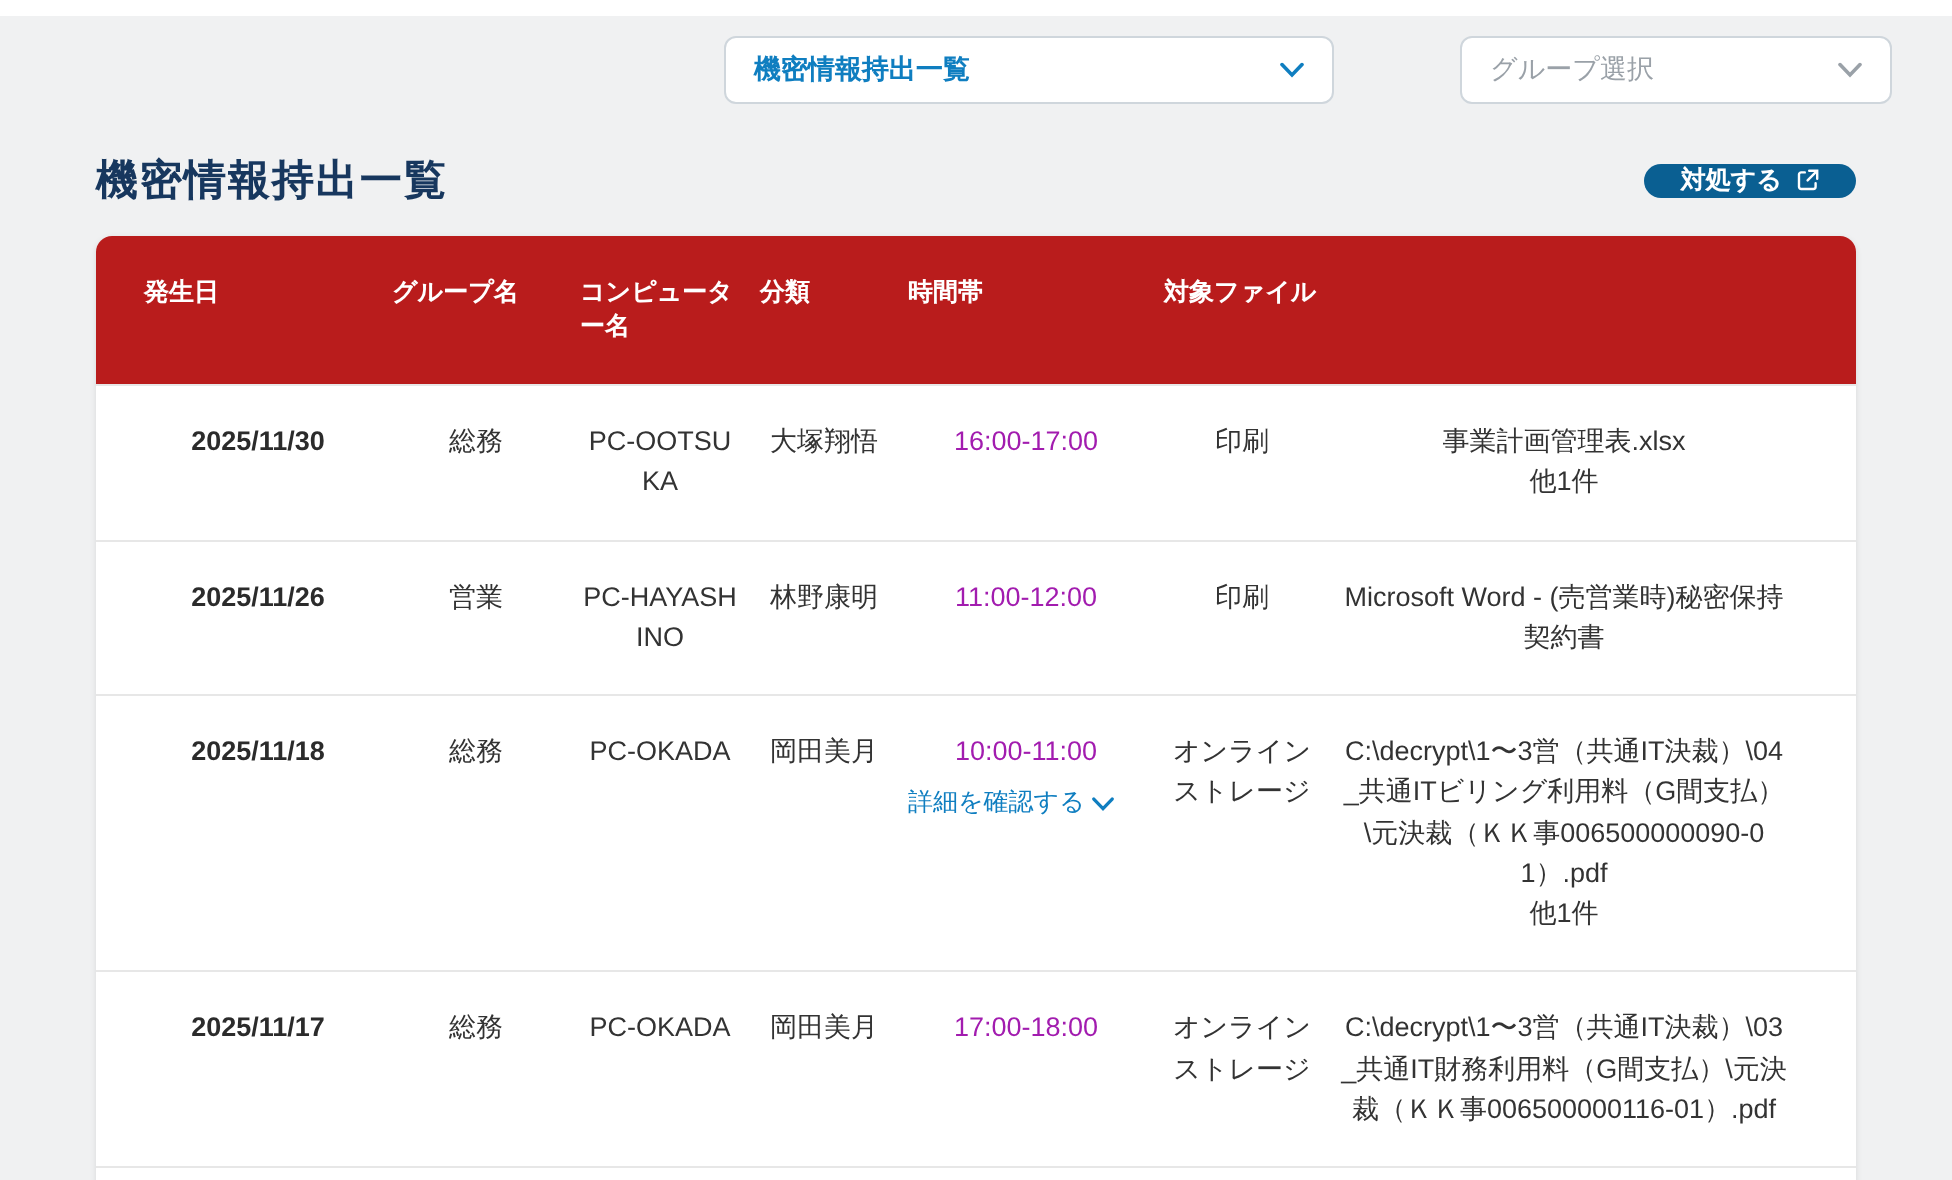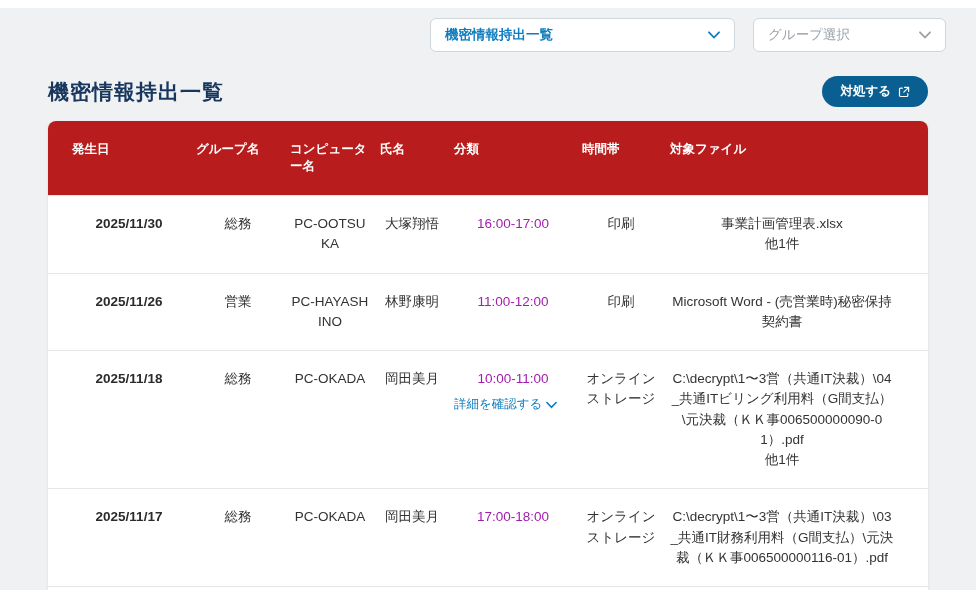--- a/index.html
+++ b/index.html
@@ -23,37 +23,37 @@
     border: 1px solid #cfd6dc;
     border-radius: 6px;
     display: flex;
     align-items: center;
     justify-content: space-between;
     padding: 0 14px;
     font-size: 13.5px;
     cursor: pointer;
   }
   .select.primary { width: 305px; color: #0f7ec0; font-weight: bold; }
-  .select.secondary { width: 193px; color: #9aa1a8; }
+  .select.secondary { width: 216px; color: #9aa1a8; margin-left: 45px; }
   .select .chev-icon { flex: 0 0 auto; margin-left: 8px; }
 
   .page { padding: 8px 48px 0 48px; }
   .page-header {
     display: flex;
     justify-content: space-between;
     align-items: center;
     margin: 10px 0 14px 0;
   }
   .page-title { font-size: 21px; font-weight: bold; color: #17375e; letter-spacing: 1px; }
   .action-btn {
     background: #0a5f92;
     color: #ffffff;
     border: none;
     border-radius: 16px;
-    height: 31px;
+    height: 17px;
     padding: 0 18px;
     font-size: 12.5px;
     font-weight: bold;
     font-family: inherit;
     display: flex;
     align-items: center;
     gap: 7px;
     cursor: pointer;
   }
 
@@ -134,21 +134,20 @@
         <path d="M6.6 1.4 H10.6 V5.4 M10.4 1.6 L5.8 6.2" fill="none" stroke="#ffffff" stroke-width="1.2" stroke-linecap="round"></path>
       </svg>
     </button>
   </div>
 
   <div class="table">
     <div class="thead cols">
       <div class="hcell">発生日</div>
       <div class="hcell">グループ名</div>
       <div class="hcell">コンピューター名</div>
-      <div class="hcell">氏名</div>
       <div class="hcell">分類</div>
       <div class="hcell">時間帯</div>
       <div class="hcell">対象ファイル</div>
     </div>
     <div>
         <div class="trow cols">
           <div class="cell"><span class="date">2025/11/30</span></div>
           <div class="cell">総務</div>
           <div class="cell comp">PC-OOTSUKA</div>
           <div class="cell">大塚翔悟</div>

